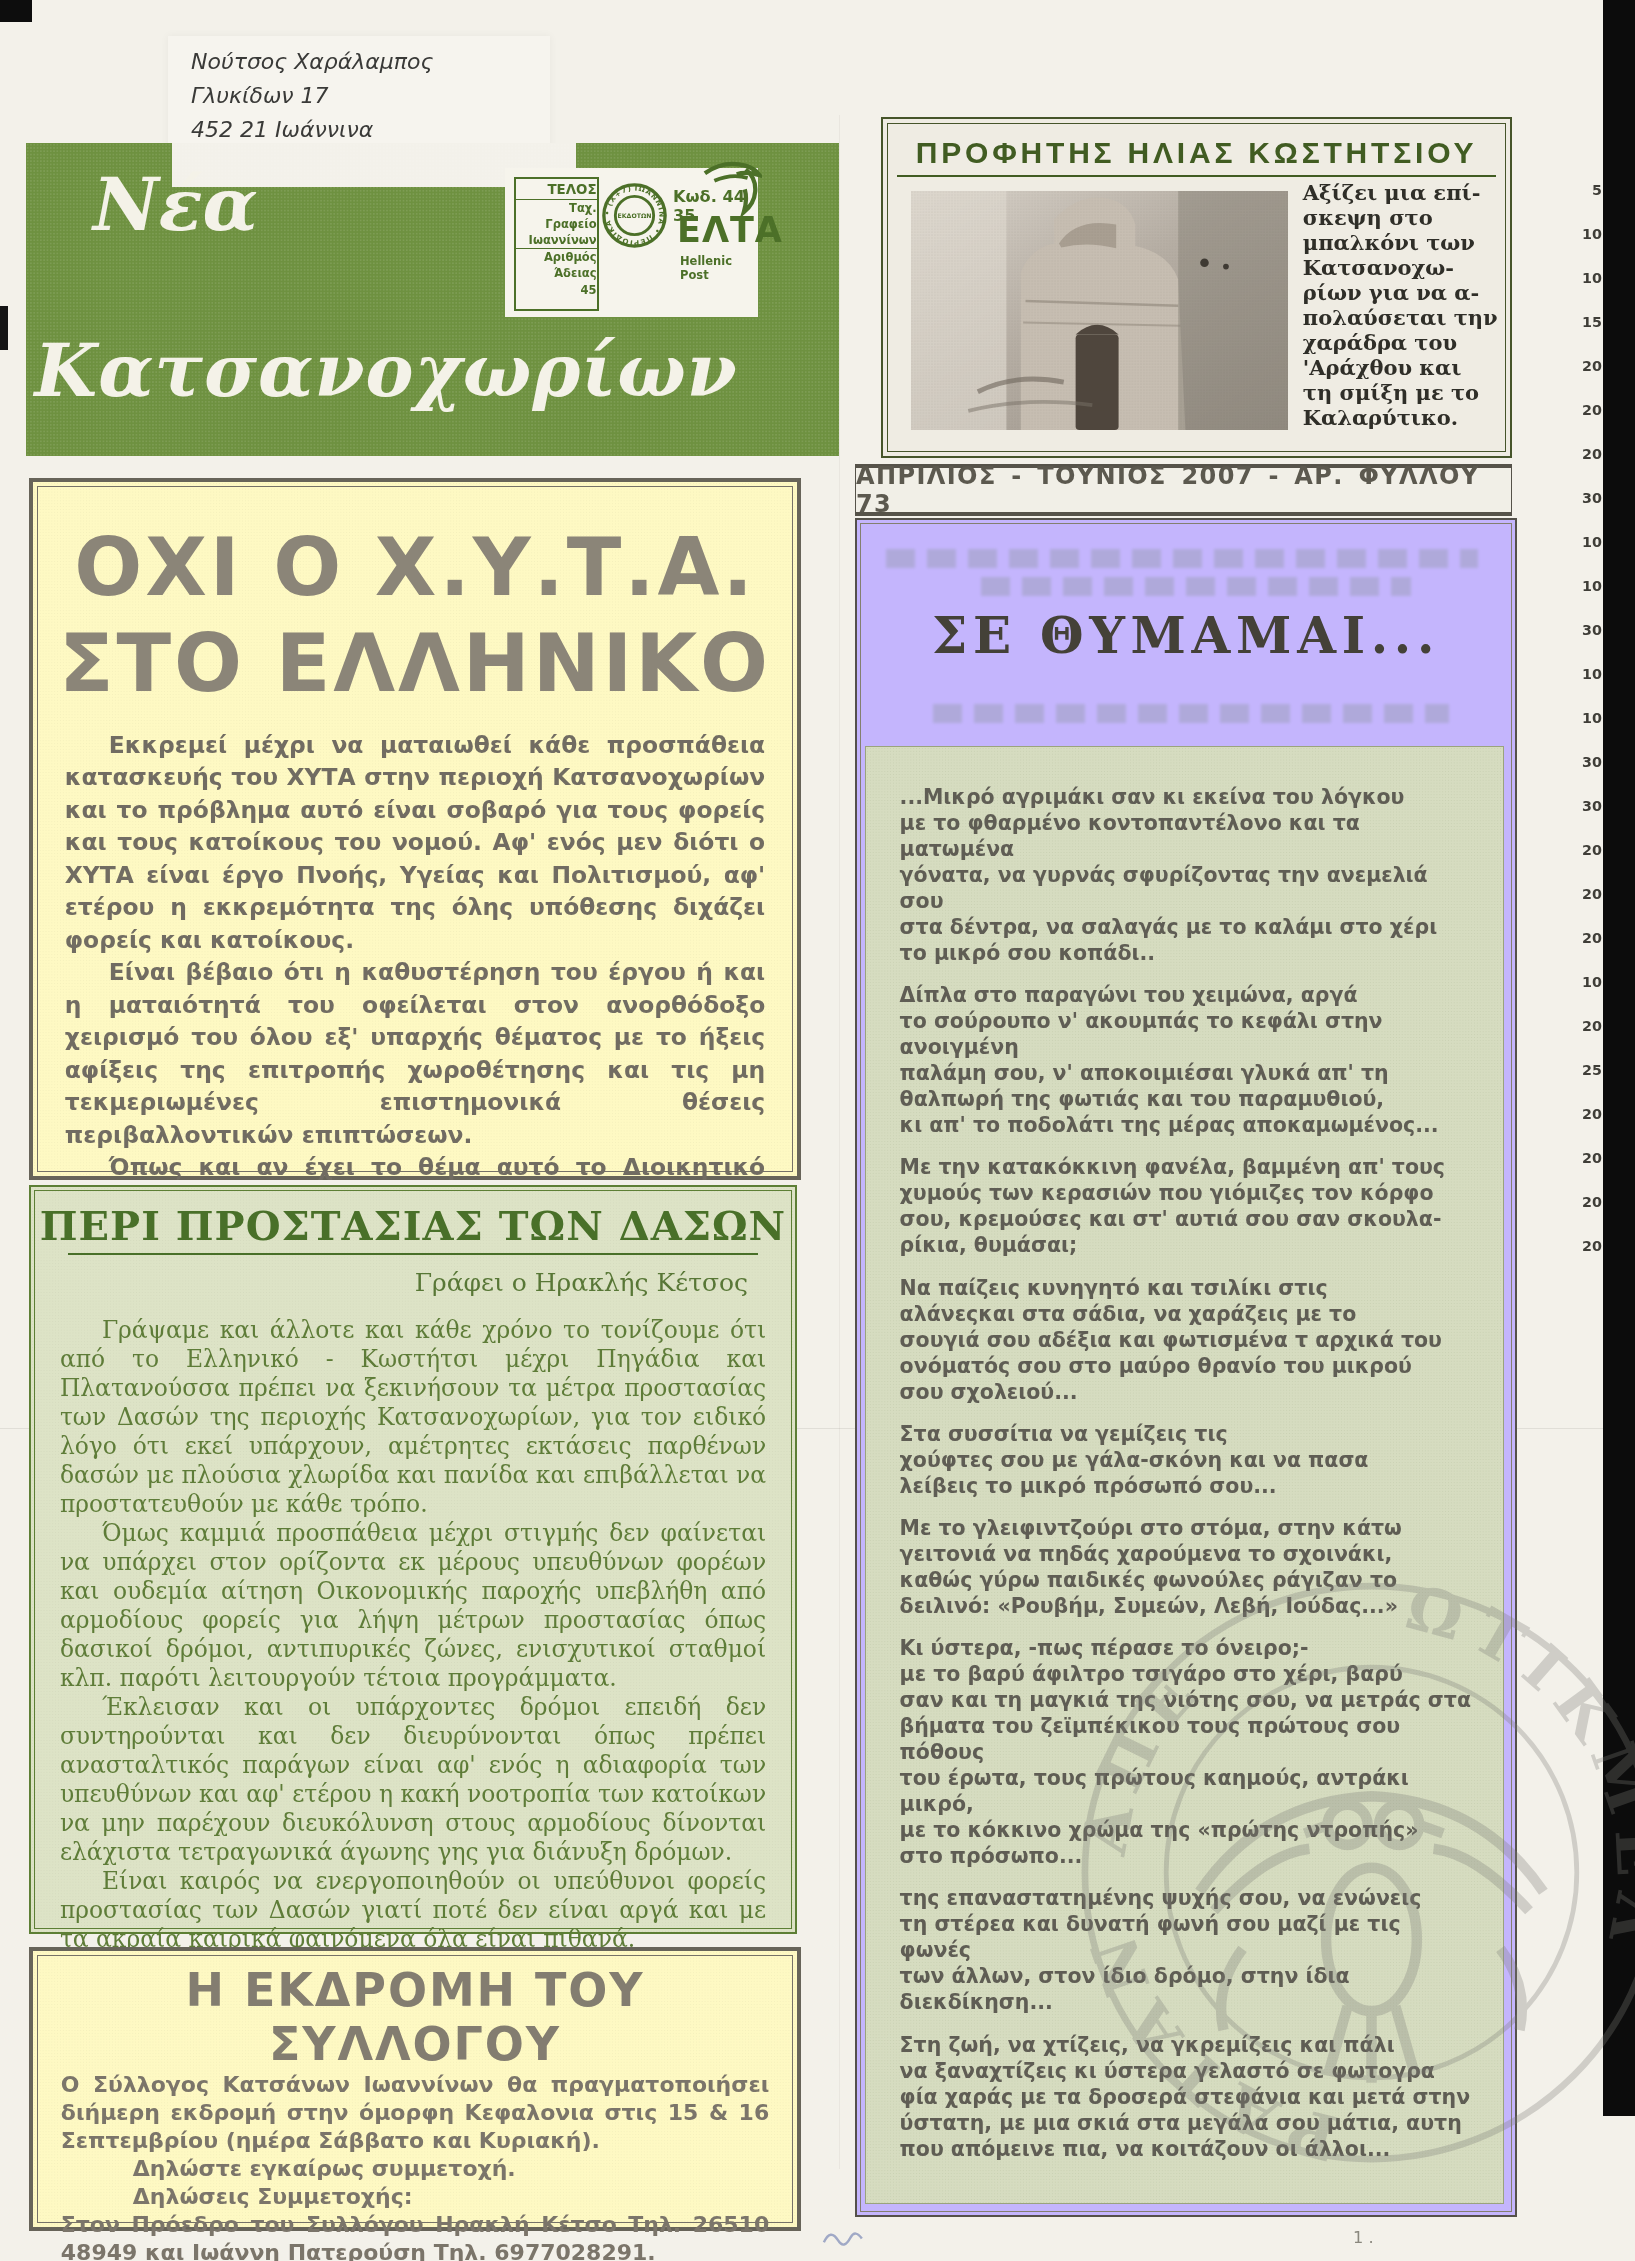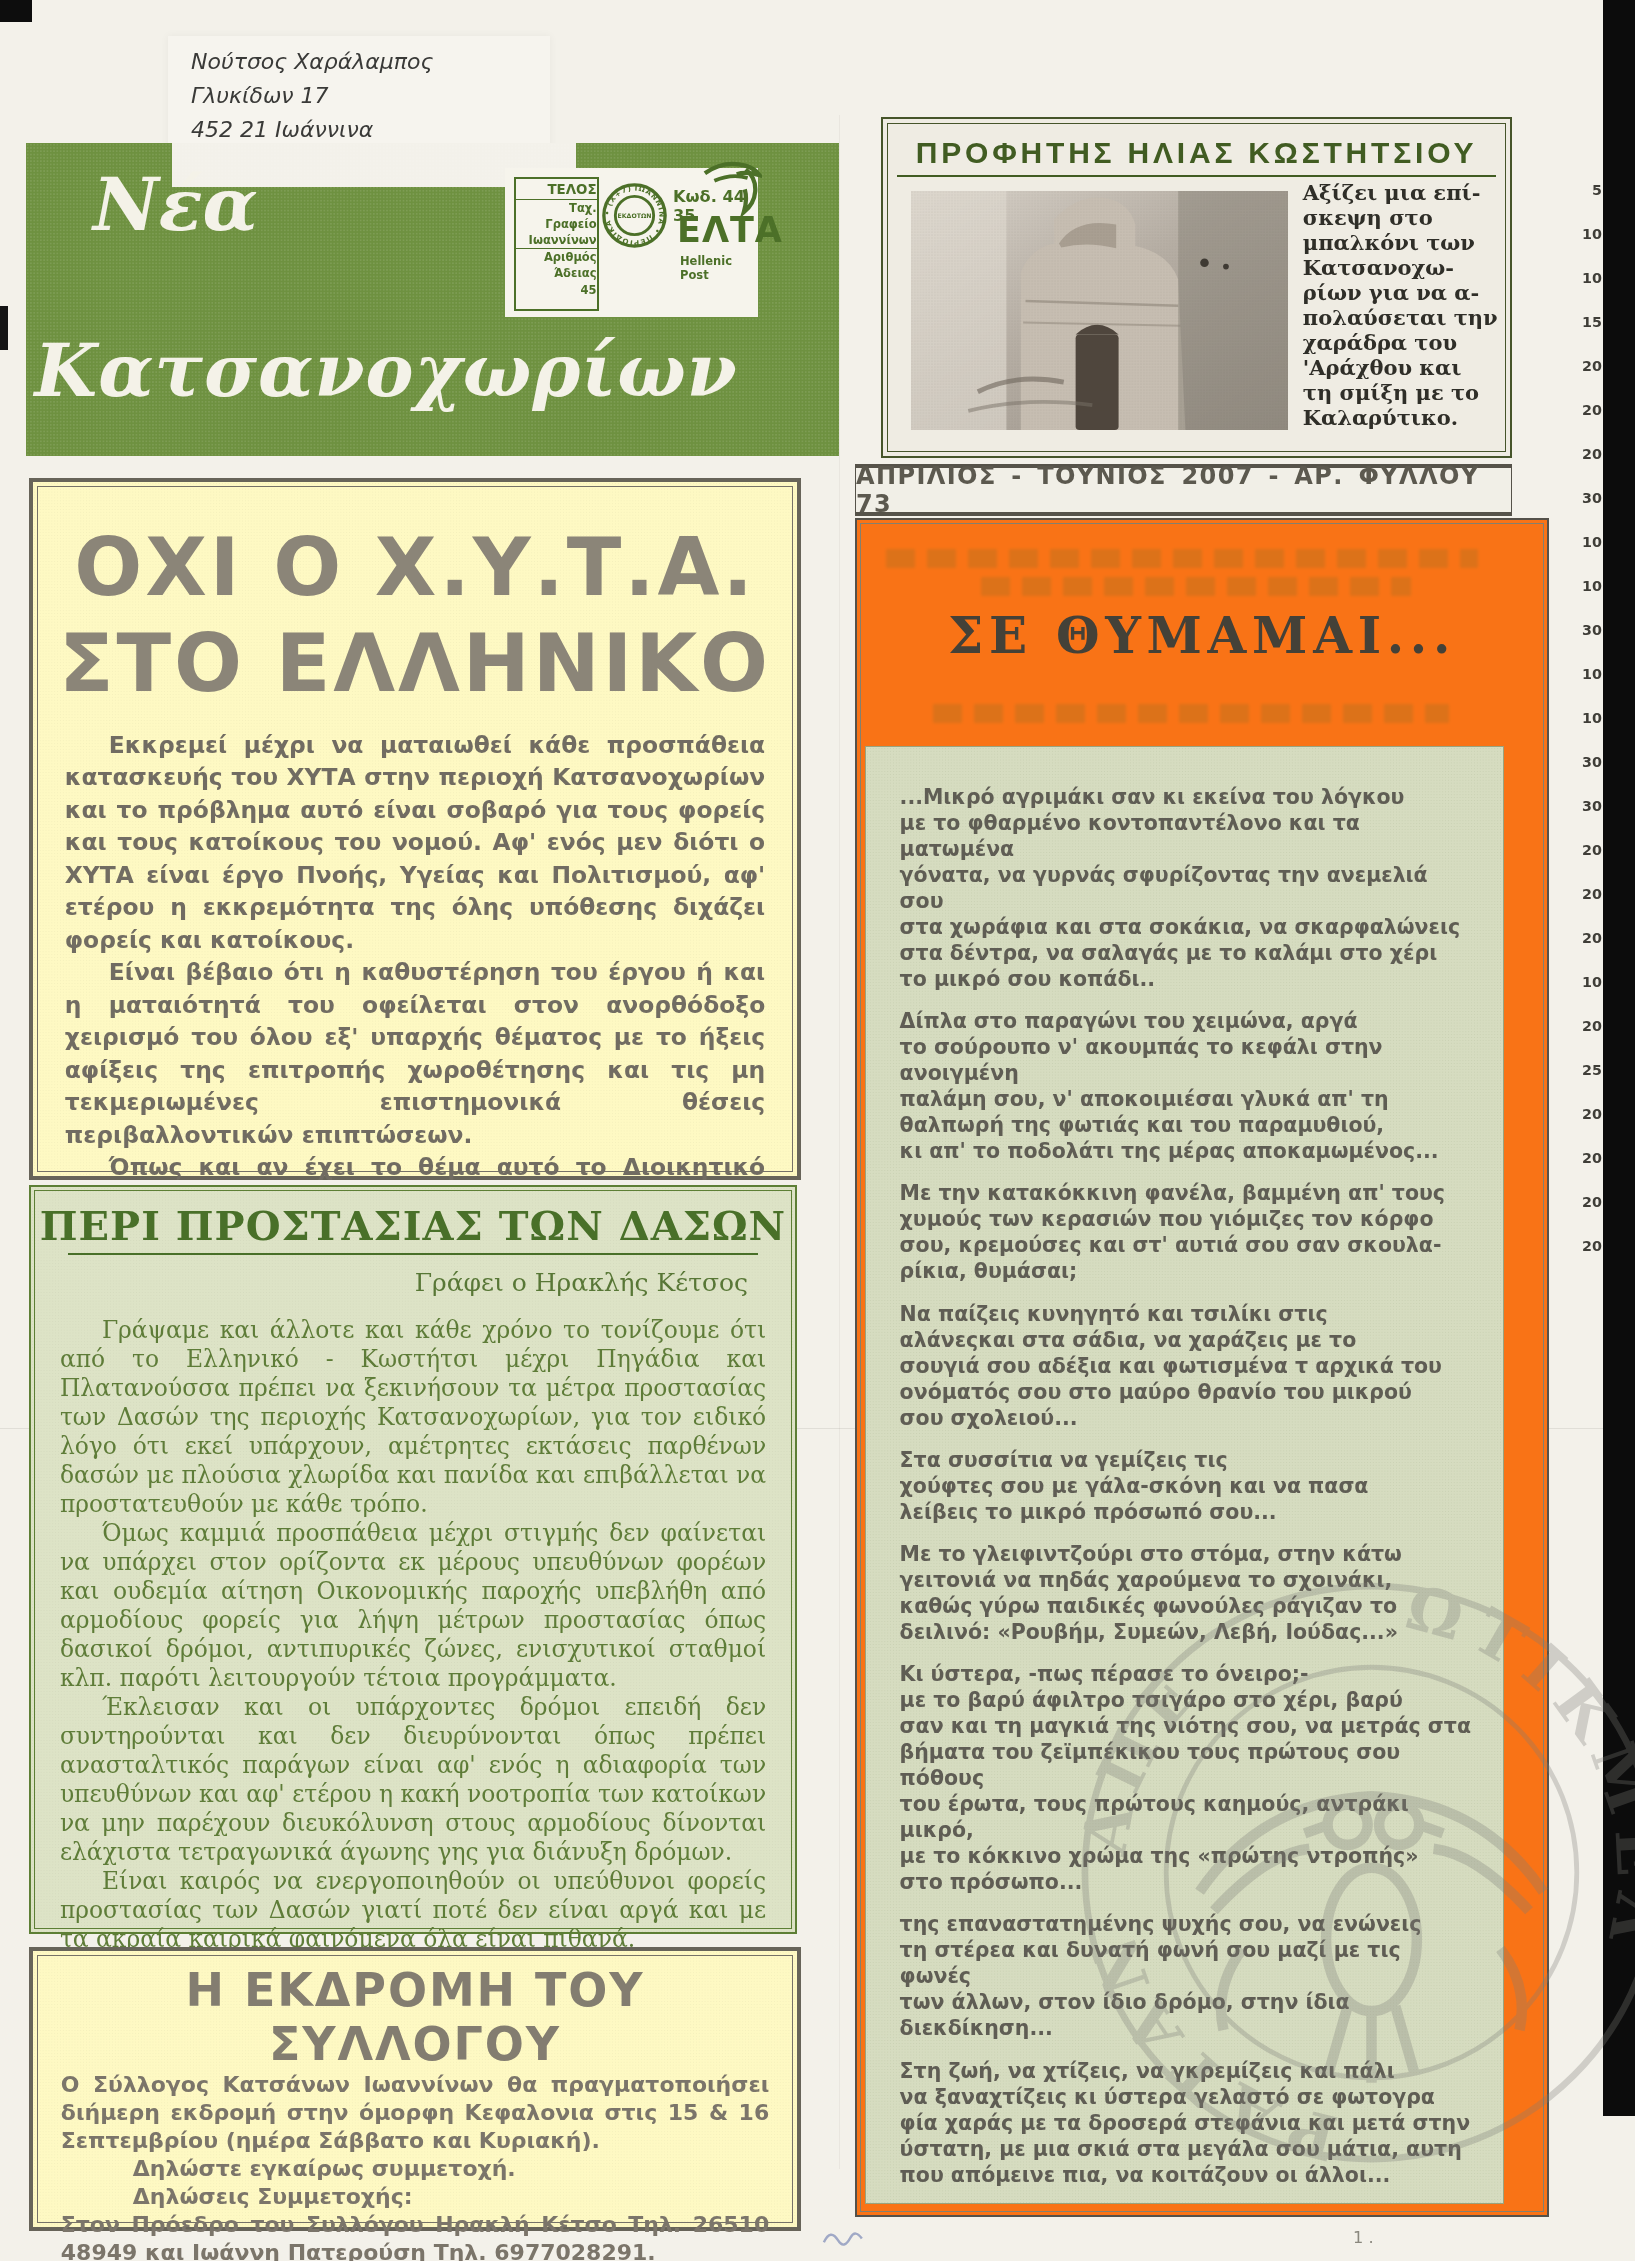--- a/index.html
+++ b/index.html
@@ -85,22 +85,22 @@
   .forest-body{margin:19px 25px 0 25px;font-family:"DejaVu Serif",serif;font-size:23.4px;line-height:29px;
         color:#5e7c38;text-align:justify;}
   .forest-body .para{text-indent:42px;}
   
   .excursion{left:29px;top:1947px;width:764px;height:276px;}
   .exc-title{margin-top:7.6px;text-align:center;font-size:46px;font-weight:bold;color:#837d70;letter-spacing:1.9px;}
   .exc-body{margin:0 23px 0 23px;font-size:22px;line-height:28px;font-weight:bold;color:#7b756a;
         text-align:justify;}
   .exc-line{margin-left:95px;font-size:22px;line-height:28px;font-weight:bold;color:#7b756a;}
   
-  .poem-box{position:absolute;left:855px;top:518px;width:658px;height:1695px;background:#f97316;
-        border:2.4px solid #54514a;padding-left:32px;}
+  .poem-box{position:absolute;left:855px;top:518px;width:658px;height:1695px;background:#c4b5fd;
+        border:2.4px solid #54514a;}
   .poem-box .inner2{position:absolute;inset:2.9px;border:1px solid #83806f;}
   .ghost{position:absolute;left:29px;width:592px;height:19px;filter:blur(1.4px);opacity:.16;
         background:repeating-linear-gradient(90deg,#49702d 0 29px,transparent 29px 41px);}
   .poem-title{position:absolute;left:0;top:86px;width:100%;text-align:center;
         font-family:"DejaVu Serif",serif;font-weight:bold;font-size:50px;letter-spacing:5.7px;color:#444138;}
   .poem-panel{position:absolute;left:7.6px;top:226px;width:637px;height:1456px;background:#d6dcc0;
         border:1px solid #9aa37e;overflow:hidden;}
   .poem-panel::before{content:"";position:absolute;inset:0;
         background:radial-gradient(rgba(90,110,60,.10) 0.5px,transparent 0.7px);background-size:2.9px 2.9px;
         pointer-events:none;}
@@ -290,21 +290,20 @@
     <div class="ghost" style="top:29px"></div>
     <div class="ghost" style="top:57px;left:124px;width:430px"></div>
     <div class="ghost" style="top:184px;left:76px;width:516px"></div>
     <div class="poem-title">ΣΕ ΘΥΜΑΜΑΙ...</div>
     <div class="poem-panel">
       <div class="poem-text">
           <div class="stanza">
             <div class="poem-line">...Μικρό αγριμάκι σαν κι εκείνα του λόγκου</div>
             <div class="poem-line">με το φθαρμένο κοντοπαντέλονο και τα ματωμένα</div>
             <div class="poem-line">γόνατα, να γυρνάς σφυρίζοντας την ανεμελιά σου</div>
-            <div class="poem-line">στα χωράφια και στα σοκάκια, να σκαρφαλώνεις</div>
             <div class="poem-line">στα δέντρα, να σαλαγάς με το καλάμι στο χέρι</div>
             <div class="poem-line">το μικρό σου κοπάδι..</div>
           </div>
           <div class="stanza">
             <div class="poem-line">Δίπλα στο παραγώνι του χειμώνα, αργά</div>
             <div class="poem-line">το σούρουπο ν' ακουμπάς το κεφάλι στην ανοιγμένη</div>
             <div class="poem-line">παλάμη σου, ν' αποκοιμιέσαι γλυκά απ' τη</div>
             <div class="poem-line">θαλπωρή της φωτιάς και του παραμυθιού,</div>
             <div class="poem-line">κι απ' το ποδολάτι της μέρας αποκαμωμένος...</div>
           </div>

